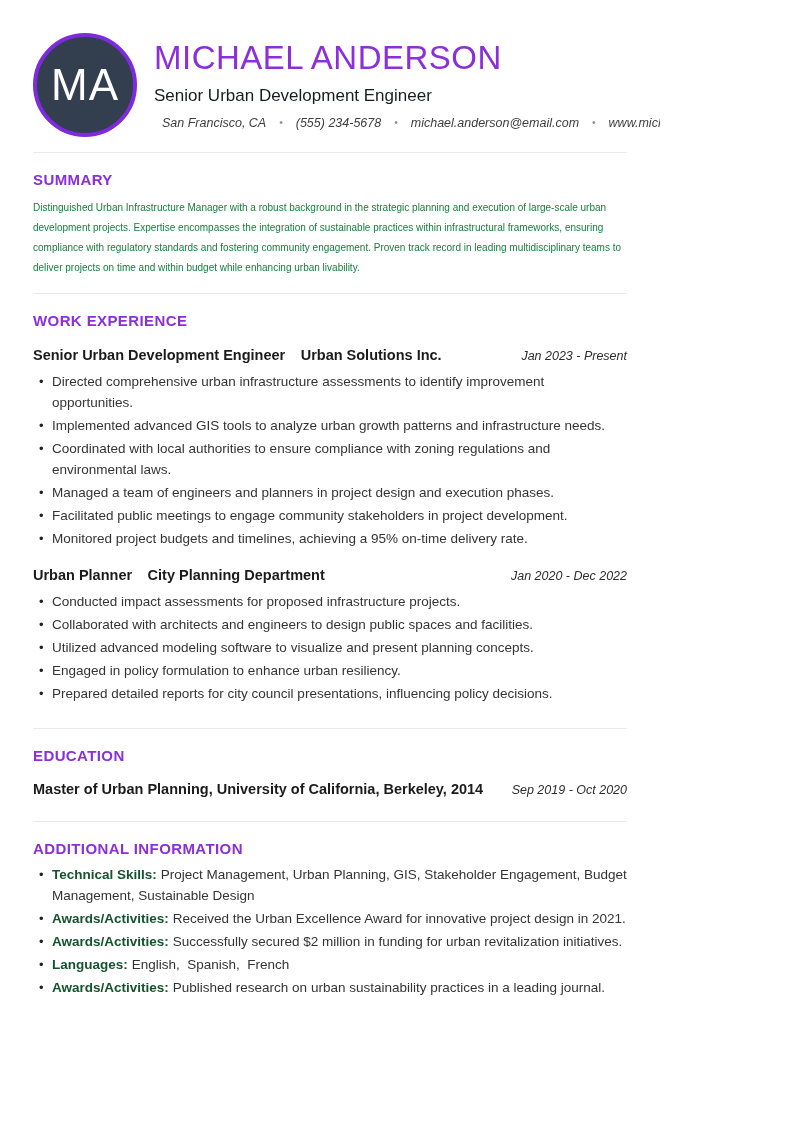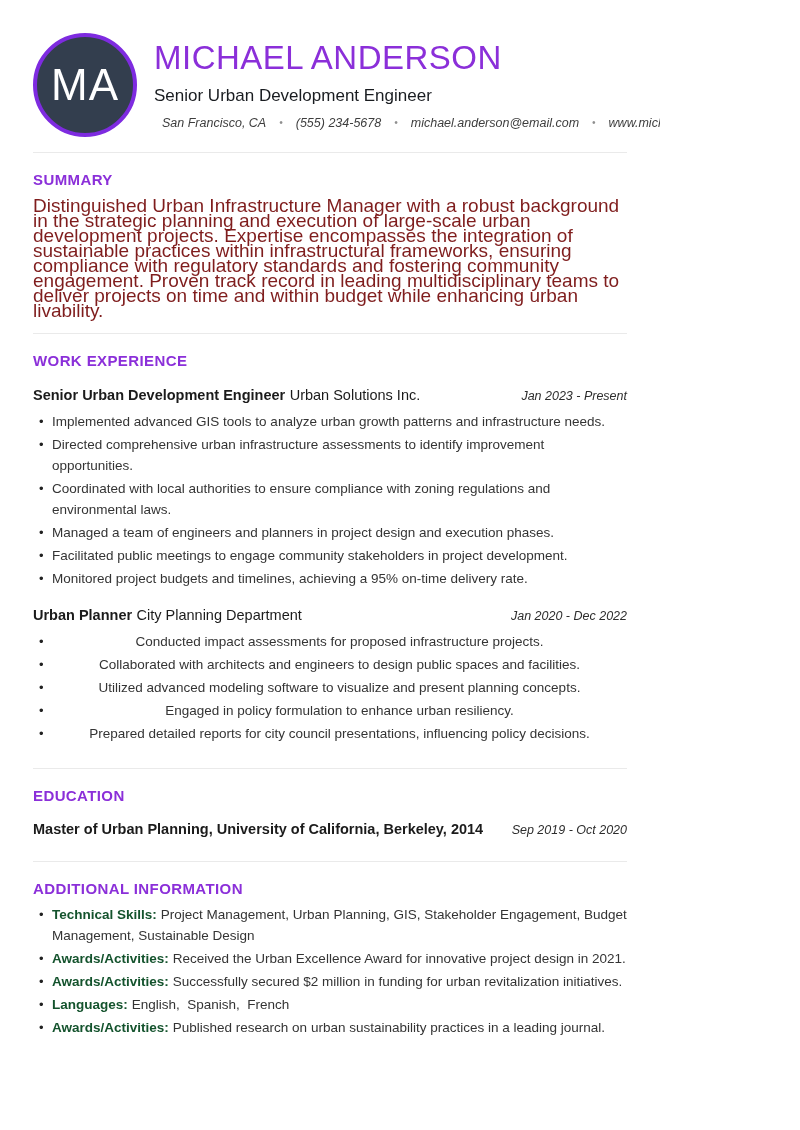--- a/index.html
+++ b/index.html
@@ -31,31 +31,31 @@
   }
   .dot-sep { color: #8f8f8f; font-size: 10px; line-height: 1; }
   
   hr.divider { border: none; border-top: 1px solid #eaeaea; margin: 15px 0 0 0; }
   hr.divider.lg { margin-top: 24px; }
   .section-heading {
     margin: 18px 0 0 0; font-size: 15px; font-weight: 700;
     letter-spacing: 0.4px; color: #8b2fd9;
   }
   .summary-text {
-    margin: 10px 0 0 0; font-size: 19px; line-height: 15px; color: #7f1d1d;
+    margin: 10px 0 0 0; font-size: 10px; line-height: 20px; color: #15803d;
   }
   
   .entry-row {
     display: flex; justify-content: space-between; align-items: baseline;
     margin-top: 17px;
   }
   .entry-title { font-size: 14.5px; font-weight: 700; color: #1b1b1b; }
-  .entry-company { font-size: 14.5px; font-weight: 400; color: #1b1b1b; }
+  .entry-company { font-size: 14.5px; font-weight: 700; color: #1b1b1b; margin-left: 11px; }
   .entry-date { font-size: 12.5px; font-style: italic; color: #2d2d2d; white-space: nowrap; margin-left: 16px; }
-  .job + .job { margin-top: 3px; text-align: center; }
+  .job + .job { margin-top: 3px; }
   ul.bullets { list-style: none; margin: 7px 0 0 0; padding: 0; }
   ul.bullets li {
     position: relative; padding-left: 19px; margin-top: 2px;
     font-size: 13.5px; line-height: 21px; color: #343434;
   }
   ul.bullets li::before {
     content: "\2022"; position: absolute; left: 6px; top: 0;
     color: #222222; font-size: 13px; line-height: 21px;
   }
   .info-label { font-weight: 700; color: #14532d; margin-right: 4px; margin-top: 16px; }
@@ -99,22 +99,22 @@
 
     <div class="job">
       <div class="entry-row">
         <div>
           <span class="entry-title">Senior Urban Development Engineer</span>
           <span class="entry-company">Urban Solutions Inc.</span>
         </div>
         <span class="entry-date">Jan 2023 - Present</span>
       </div>
       <ul class="bullets">
+        <li>Directed comprehensive urban infrastructure assessments to identify improvement opportunities.</li>
         <li>Implemented advanced GIS tools to analyze urban growth patterns and infrastructure needs.</li>
-        <li>Directed comprehensive urban infrastructure assessments to identify improvement opportunities.</li>
         <li>Coordinated with local authorities to ensure compliance with zoning regulations and environmental laws.</li>
         <li>Managed a team of engineers and planners in project design and execution phases.</li>
         <li>Facilitated public meetings to engage community stakeholders in project development.</li>
         <li>Monitored project budgets and timelines, achieving a 95% on-time delivery rate.</li>
       </ul>
     </div>
 
     <div class="job">
       <div class="entry-row">
         <div>

